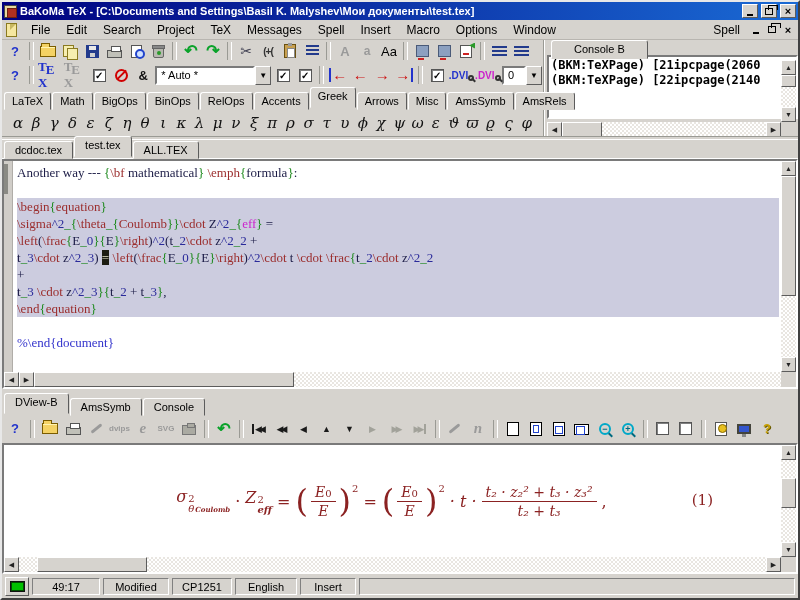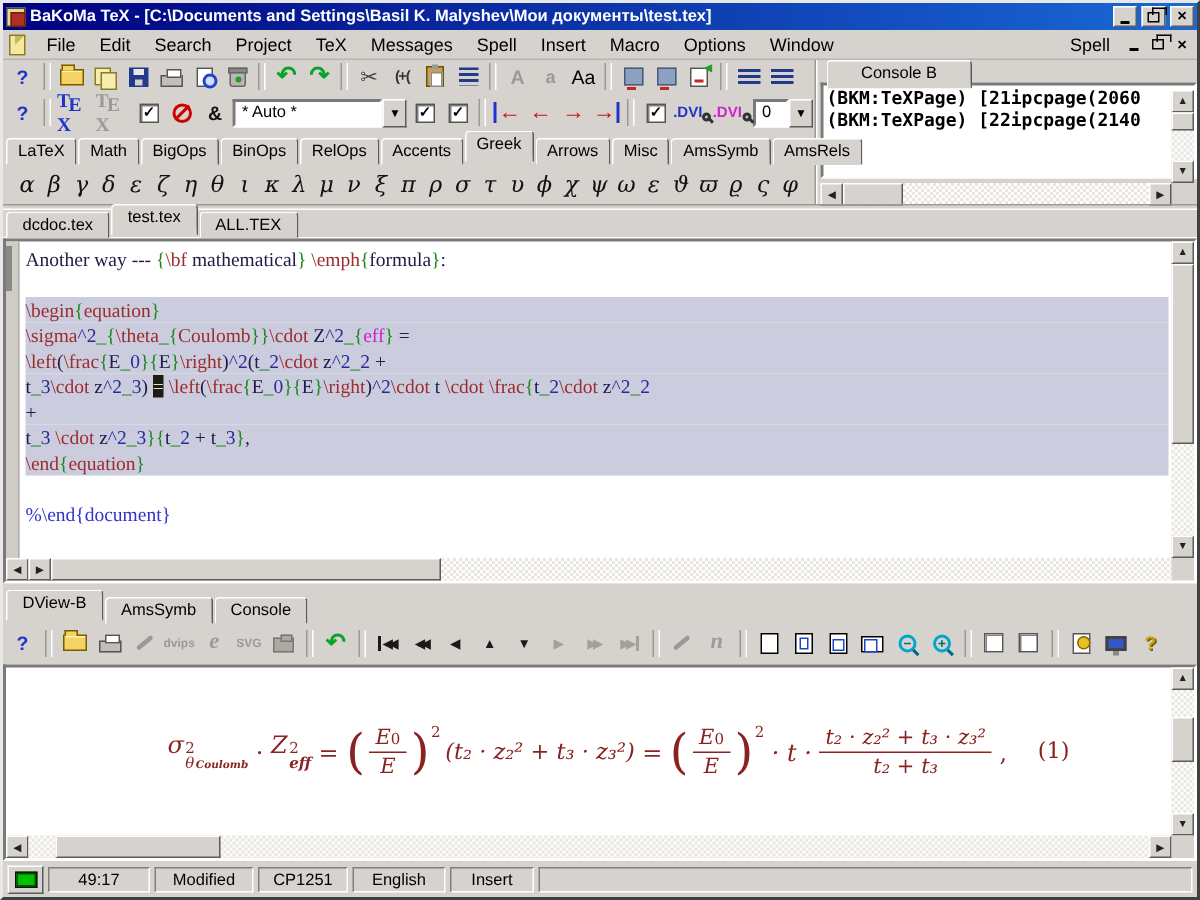--- a/index.html
+++ b/index.html
@@ -620,21 +620,20 @@
               <span class="fsub it bold">eff</span>
             </span></span>
         <span class="fop">=</span>
         <span class="bigp">(</span>
         <span class="frac">
             <span class="fnum"><span class="it">E</span><span class="fsub">0</span></span>
             <span class="fden it">E</span>
           </span>
         <span class="bigp">)</span>
         <span class="psup">2</span>
-        <span class="fmid it">(t₂ · z₂² + t₃ · z₃²)</span>
         <span class="fop">=</span>
         <span class="bigp">(</span>
         <span class="frac">
             <span class="fnum"><span class="it">E</span><span class="fsub">0</span></span>
             <span class="fden it">E</span>
           </span>
         <span class="bigp">)</span>
         <span class="psup">2</span>
         <span class="fop it">· t ·</span>
         <span class="frac">

